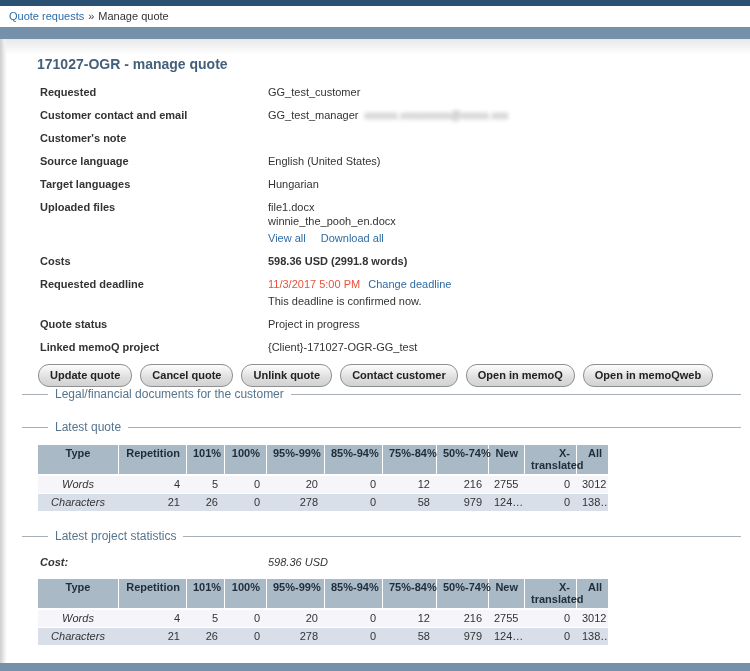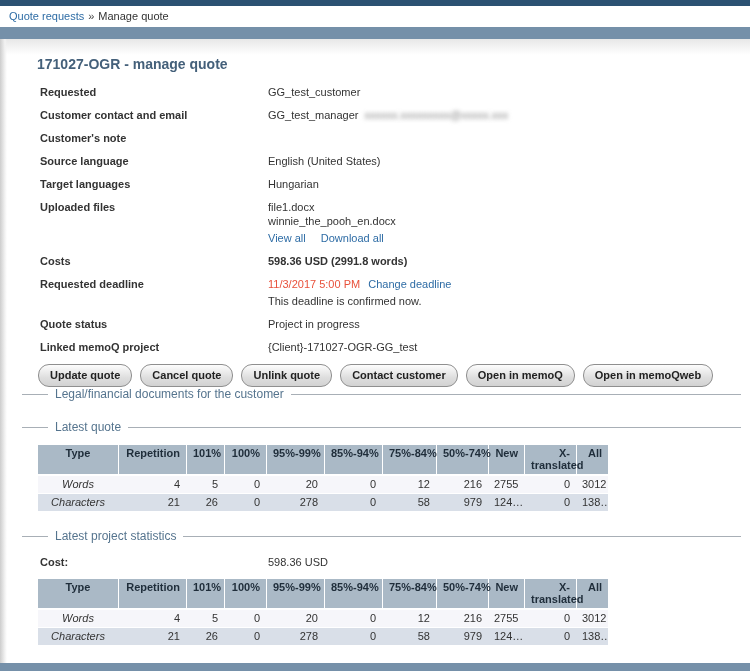--- a/index.html
+++ b/index.html
@@ -60,21 +60,21 @@
   .stats td:first-child { text-align:center;font-style:italic; }
   .stats tbody tr:nth-child(1) { background:#f6f6fa; }
   .stats tbody tr:nth-child(2) { background:#d9dfe8; }
   .stats th:nth-child(1){width:80px} .stats th:nth-child(2){width:68px}
   .stats th:nth-child(3){width:38px} .stats th:nth-child(4){width:42px}
   .stats th:nth-child(5){width:58px} .stats th:nth-child(6){width:58px}
   .stats th:nth-child(7){width:54px} .stats th:nth-child(8){width:52px}
   .stats th:nth-child(9){width:36px} .stats th:nth-child(10){width:52px}
   .stats th:nth-child(11){width:32px}
   
-  .costrow { display:flex; margin:13px 0 0 40px; }
+  .costrow { display:flex; margin:13px 0 0 40px;font-style:italic; }
   .costrow .flabel { width:228px; }
   
   .footband { height:8px; background:var(--band,#7590a9); }
 </style>
 </head>
 <body>
 
 <div class="topbar"></div>
 
 <div class="breadcrumb">

